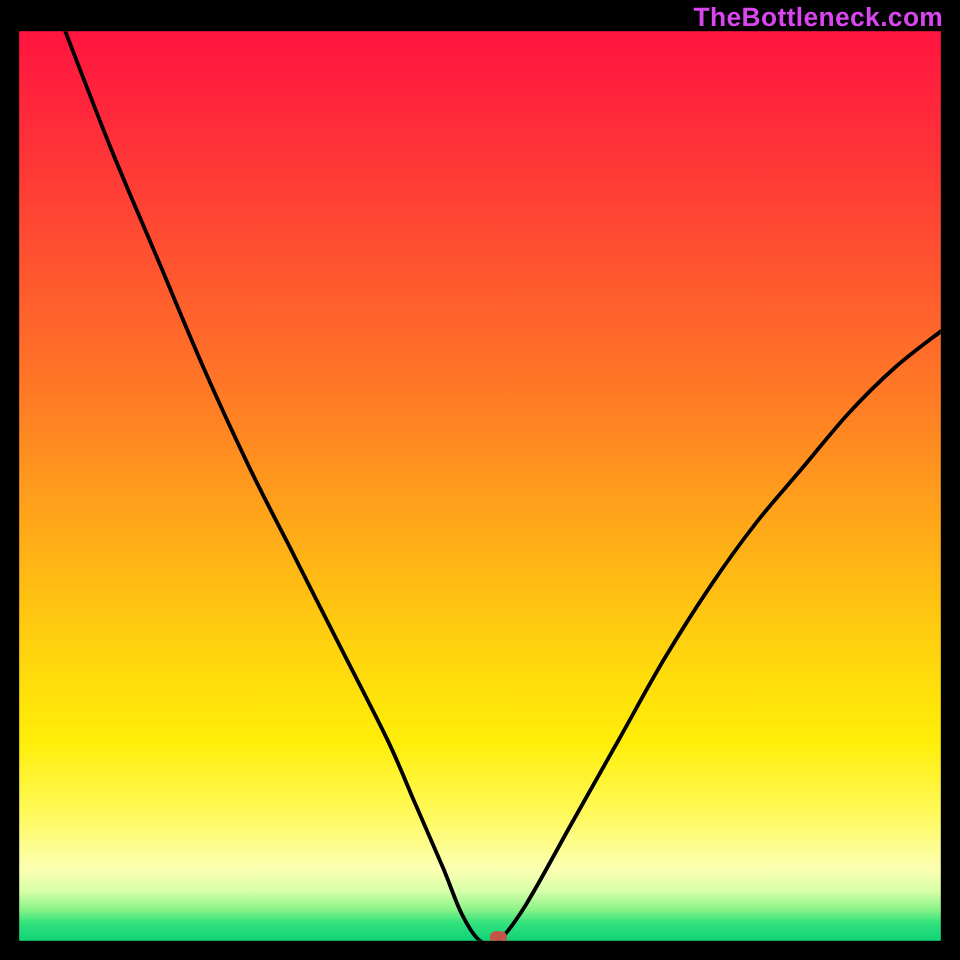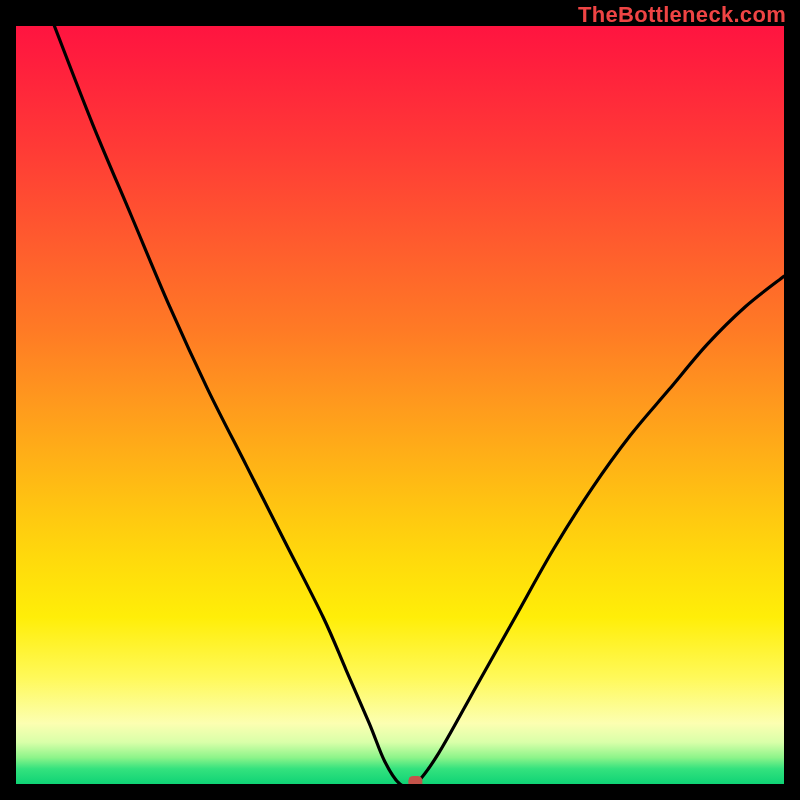--- a/index.html
+++ b/index.html
@@ -14,21 +14,21 @@
   .frame {
     position: relative;
     width: 800px;
     height: 800px;
     background: #000000;
   }
   .watermark {
     position: absolute;
     top: 2px;
     right: 14px;
-    color: #ef4444;
+    color: #d946ef;
     font-size: 22px;
     font-weight: 600;
     letter-spacing: 0.3px;
     user-select: none;
   }
   .plot-area {
     position: absolute;
     left: 16px;
     top: 26px;
     width: 768px;

